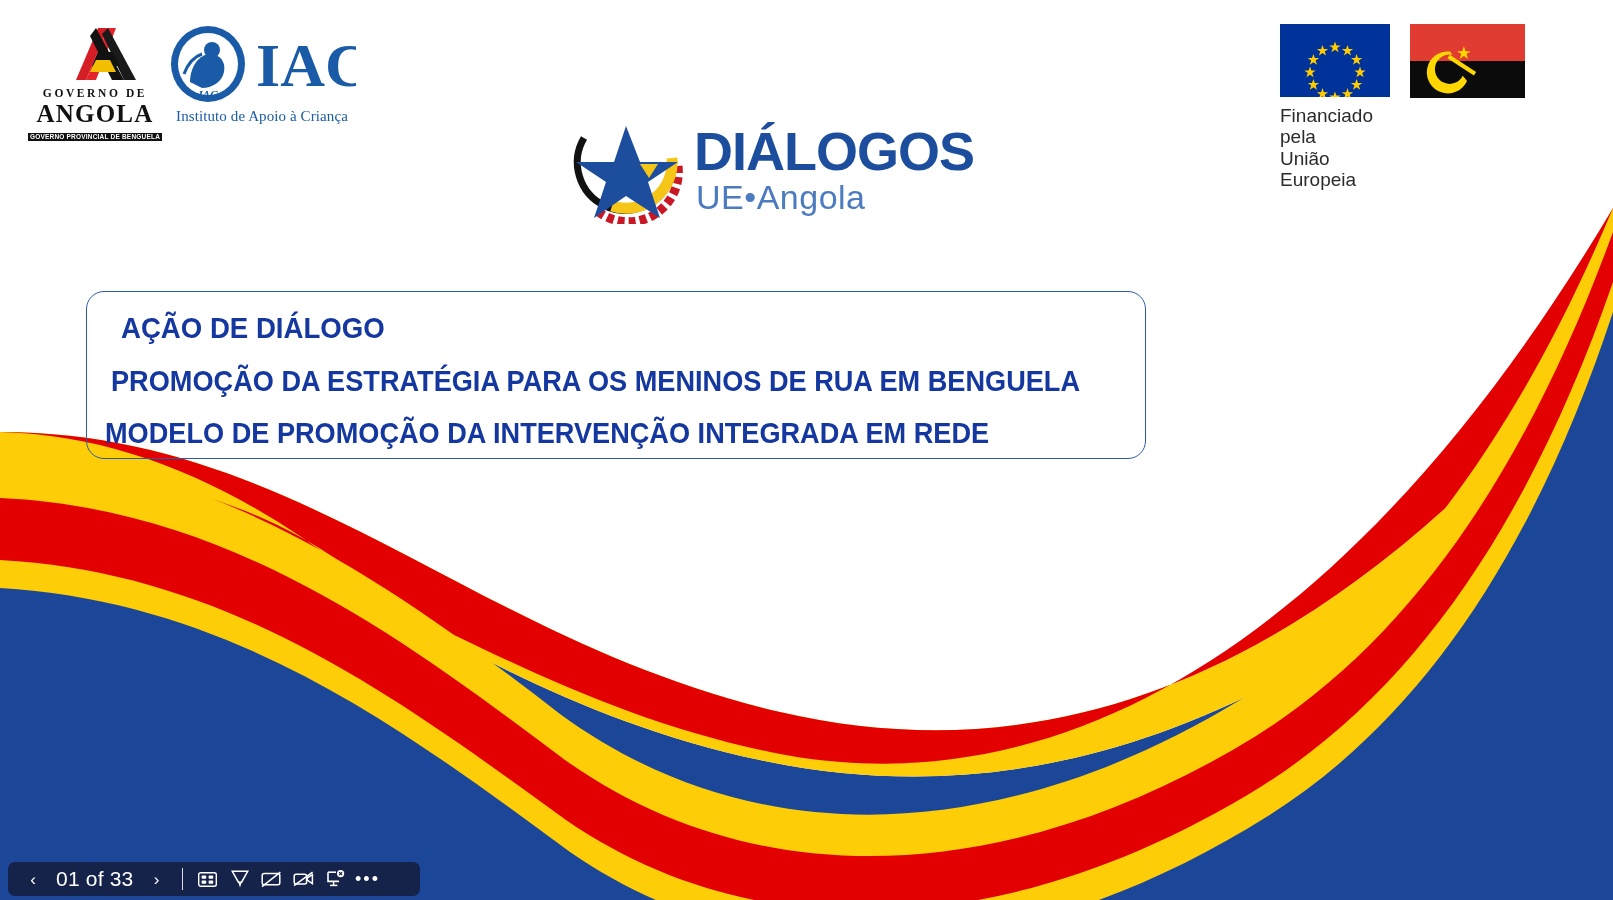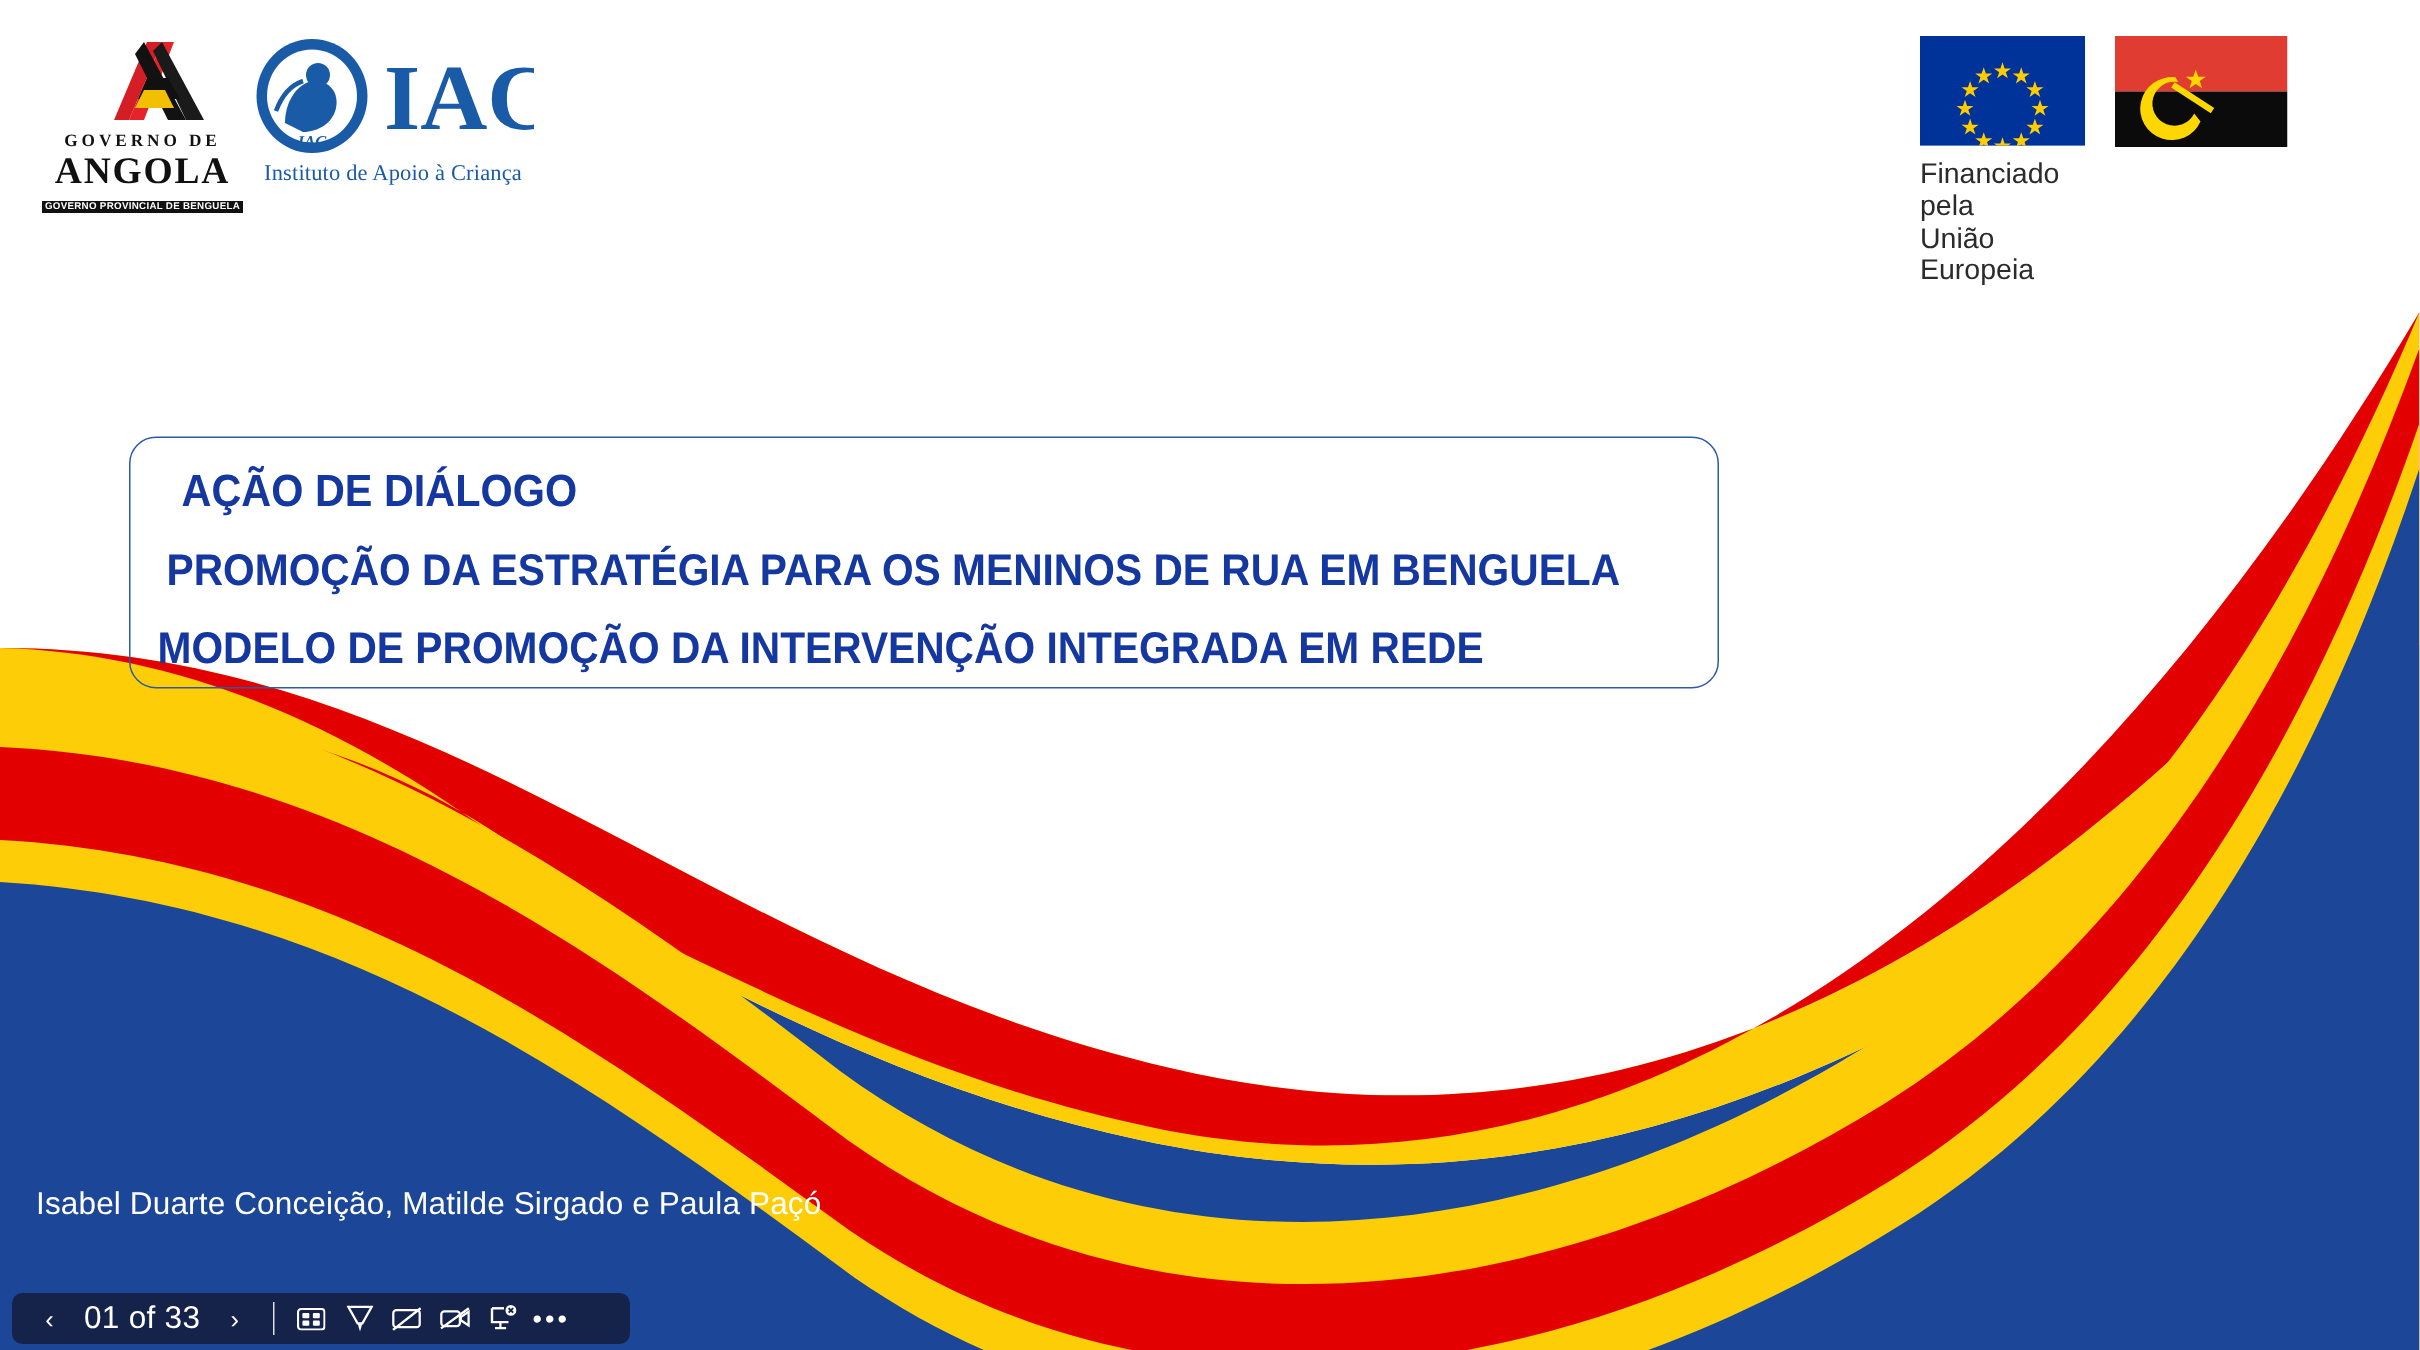--- a/index.html
+++ b/index.html
@@ -143,20 +143,31 @@
         <ellipse cx="40" cy="40" rx="30" ry="31" fill="#ffffff"></ellipse>
         <path d="M22,58 C22,42 32,30 42,30 C52,30 58,38 56,48 C54,58 44,64 34,64 Z" fill="#1A5BA8"></path>
         <circle cx="44" cy="26" r="8" fill="#1A5BA8"></circle>
         <path d="M16,50 q6,-16 18,-20" stroke="#1A5BA8" stroke-width="3" fill="none"></path>
         <text x="40" y="74" font-family="Liberation Serif, serif" font-size="11" fill="#1A5BA8" text-anchor="middle" font-style="italic" font-weight="bold">IAC</text>
         <text x="88" y="62" font-family="Liberation Serif, serif" font-size="62" fill="#1A5BA8" font-weight="bold">IAC</text>
       </svg>
       <div class="iac-sub">Instituto de Apoio à Criança</div>
     </div>
 
+    <div id="dialogos">
+      <svg width="126" height="106" viewBox="0 0 126 106">
+        <path d="M18,20 A48,48 0 1,0 104,62" stroke="#111" stroke-width="7" fill="none"></path>
+        <path d="M112,48 A50,50 0 0,1 30,92" stroke="#C81826" stroke-width="9" fill="none" stroke-dasharray="7 4"></path>
+        <path d="M106,40 A46,46 0 0,1 46,88" stroke="#F5C518" stroke-width="11" fill="none"></path>
+        <polygon points="60,8 74,44 112,44 82,64 94,100 60,78 28,100 40,64 10,44 48,44" fill="#1D4E9E"></polygon>
+        <polygon points="74,46 92,46 83,60" fill="#F5C518"></polygon>
+      </svg>
+      <div class="d-main">DIÁLOGOS</div>
+      <div class="d-sub">UE•Angola</div>
+    </div>
 
     <div id="eu-block">
       <svg id="eu-flag" viewBox="0 0 110 73">
         <rect width="110" height="73" fill="#003399"></rect>
         <g fill="#FFCC00">
           <polygon points="55,17.5 56.4,21.6 60.7,21.6 57.2,24.1 58.6,28.2 55,25.7 51.4,28.2 52.8,24.1 49.3,21.6 53.6,21.6"></polygon>
           <polygon points="67.5,20.9 68.9,25 73.2,25 69.7,27.5 71.1,31.6 67.5,29.1 63.9,31.6 65.3,27.5 61.8,25 66.1,25"></polygon>
           <polygon points="76.6,30 78,34.1 82.3,34.1 78.8,36.6 80.2,40.7 76.6,38.2 73,40.7 74.4,36.6 70.9,34.1 75.2,34.1"></polygon>
           <polygon points="80,42.5 81.4,46.6 85.7,46.6 82.2,49.1 83.6,53.2 80,50.7 76.4,53.2 77.8,49.1 74.3,46.6 78.6,46.6"></polygon>
           <polygon points="76.6,55 78,59.1 82.3,59.1 78.8,61.6 80.2,65.7 76.6,63.2 73,65.7 74.4,61.6 70.9,59.1 75.2,59.1"></polygon>
@@ -183,21 +194,20 @@
       </g>
     </svg>
   </div>
 
   <div id="title-box">
     <div class="tline" id="t1">AÇÃO DE DIÁLOGO</div>
     <div class="tline" id="t2">PROMOÇÃO DA ESTRATÉGIA PARA OS MENINOS DE RUA EM BENGUELA</div>
     <div class="tline" id="t3">MODELO DE PROMOÇÃO DA INTERVENÇÃO INTEGRADA EM REDE</div>
   </div>
 
-  <div id="authors">Isabel Duarte Conceição, Matilde Sirgado e Paula Paçó</div>
 
   <div id="toolbar">
     <div class="tb-btn chev">‹</div>
     <div class="page-ind">01 of 33</div>
     <div class="tb-btn chev">›</div>
 
     <div class="sep"></div>
 
     <div class="tb-btn">
       <svg width="19" height="15" viewBox="0 0 19 15">

